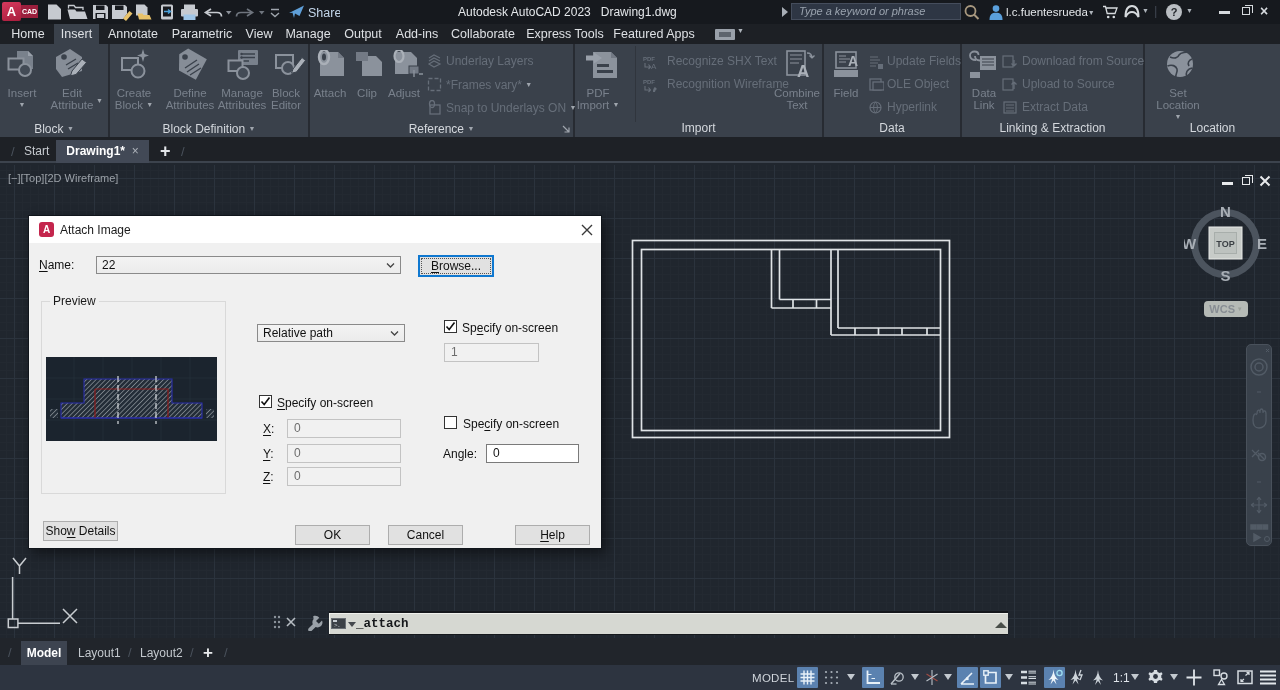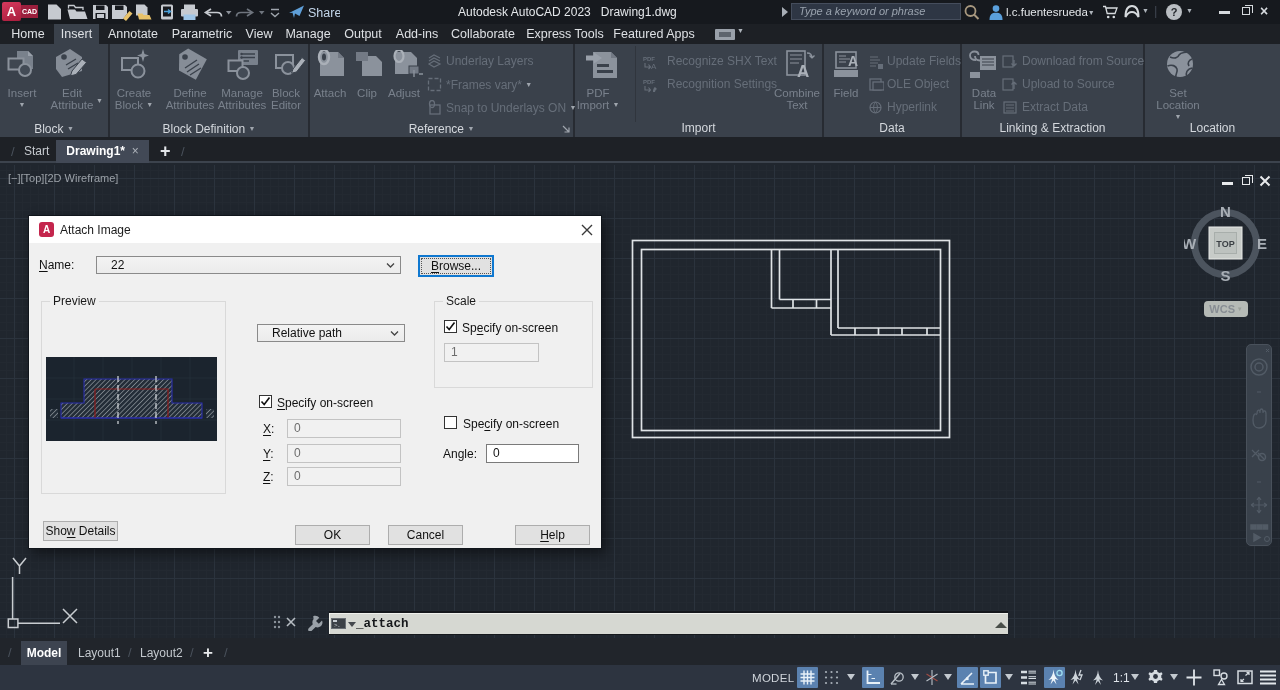--- a/index.html
+++ b/index.html
@@ -42,21 +42,21 @@
     linear-gradient(90deg, #232931 1px, transparent 1px);
   background-size: 40px 40px, 40px 40px, 8px 8px, 8px 8px;
   background-position: 14px 15px, 14px 15px, 6px 7px, 6px 7px;
 }
 
 
 #dialog { position:absolute; left:28px; top:215px; width:574px; height:334px; background:#f0f0f0; border:1px solid #10151b; box-shadow:4px 5px 12px rgba(0,0,0,0.45); font-size:12px; color:#111; }
 #dlg-title { position:absolute; left:0; top:0; right:0; height:27px; background:#ffffff; }
 .grp { position:absolute; border:1px solid #d9d9d9; }
 .grp-lbl { position:absolute; top:-8px; left:8px; background:#f0f0f0; padding:0 3px; font-size:12px; color:#1a1a1a; }
-.cbox { position:absolute; height:18px; background:linear-gradient(#f3f3f3,#ebebeb); border:1px solid #8a8a8a; font-size:12px; color:#111; line-height:16px; padding-left:14px; }
+.cbox { position:absolute; height:18px; background:linear-gradient(#f3f3f3,#ebebeb); border:1px solid #8a8a8a; font-size:12px; color:#111; line-height:16px; padding-left:5px; }
 .tfield { position:absolute; height:19px; border:1px solid #c3c3c3; background:#f1f1f1; color:#6d6d6d; font-size:12px; line-height:17px; padding-left:6px; }
 .btn { position:absolute; height:20px; background:#e1e1e1; border:1px solid #adadad; font-size:12px; color:#111; text-align:center; }
 .ckb { position:absolute; width:13px; height:13px; background:#fff; border:1px solid #333; }
 u.mn { text-decoration:underline; text-underline-offset:2px; }
 
 
 #layoutbar { position:absolute; left:0; top:638px; width:1280px; height:27px; background:#21252b; }
 
 #statusbar { position:absolute; left:0; top:665px; width:1280px; height:25px; background:#2d3440; }
 .sic { position:absolute; top:2px; width:21px; height:21px; border-radius:1px; }
@@ -270,21 +270,21 @@
         <path d="M10 14 C10 10 12 9 12 9 L14 11 C14 11 12 12 12 14 Z" fill="#666e79"></path>
       </svg>
       <svg class="ric" style="left:210px;top:5px;" width="34" height="32" viewBox="0 0 34 32">
         <rect x="2" y="2" width="18" height="24" fill="none" stroke="#8b929c" stroke-width="1.6"></rect>
         <path d="M5 6 L17 6 M5 10 L17 10 M5 14 L14 14" stroke="#8b929c" stroke-width="1.2"></path>
         <text x="12" y="28" font-size="17" font-weight="bold" fill="#aab0b8" font-family="Liberation Sans">A</text>
         <path d="M22 4 C26 4 27 6 27 9 M27 9 L24.5 6.5 M27 9 L29.5 6.5" stroke="#8b929c" stroke-width="1.3" fill="none"></path>
       </svg>
       <div class="abs" style="left:60px;top:2px;width:1px;height:76px;background:#30353d;"></div>
       <div class="rowit" style="left:92px;top:11px;">Recognize SHX Text</div>
-      <div class="rowit" style="left:92px;top:34px;">Recognition Settings</div>
+      <div class="rowit" style="left:92px;top:34px;">Recognition Wireframe</div>
       <div class="biglbl" style="left:0px;width:46px;">PDF<br>Import <span class="dn">▼</span></div>
       <div class="biglbl" style="left:196px;width:52px;">Combine<br>Text</div>
       <div class="pstrip">Import</div>
     </div>
 
     <div class="panel" style="left:824px;width:136px;">
       <svg class="ric" style="left:8px;top:6px;" width="32" height="30" viewBox="0 0 32 30">
         <rect x="4" y="2" width="20" height="16" fill="none" stroke="#8b929c" stroke-width="1.6"></rect>
         <path d="M7 6 L14 6 M7 9 L18 9 M7 12 L14 12" stroke="#8b929c" stroke-width="1.2"></path>
         <text x="16" y="16" font-size="14" font-weight="bold" fill="#aab0b8" font-family="Liberation Sans">A</text>
@@ -643,23 +643,20 @@
         </svg>
       </div>
     <div class="abs" style="left:248px;top:180px;"><u class="mn">S</u>pecify on-screen</div>
     <div class="abs" style="left:234px;top:206px;"><u class="mn">X</u>:</div>
     <div class="tfield" style="left:258px;top:203px;width:114px;">0</div>
     <div class="abs" style="left:234px;top:231px;"><u class="mn">Y</u>:</div>
     <div class="tfield" style="left:258px;top:228px;width:114px;">0</div>
     <div class="abs" style="left:234px;top:254px;"><u class="mn">Z</u>:</div>
     <div class="tfield" style="left:258px;top:251px;width:114px;">0</div>
 
-    <div class="grp" style="left:405px;top:85px;width:159px;height:87px;">
-      <div class="grp-lbl">Scale</div>
-    </div>
     <div class="ckb" style="left:415px;top:104px;">
         <svg width="11" height="11" viewBox="0 0 11 11">
           <path d="M1.5 5.5 L4.2 8.5 L9.5 1.5" stroke="#111" stroke-width="1.6" fill="none"></path>
         </svg>
       </div>
     <div class="abs" style="left:433px;top:105px;">Sp<u class="mn">e</u>cify on-screen</div>
     <div class="tfield" style="left:415px;top:127px;width:95px;">1</div>
 
     <div class="ckb" style="left:415px;top:200px;"></div>
     <div class="abs" style="left:434px;top:201px;">Spe<u class="mn">c</u>ify on-screen</div>

